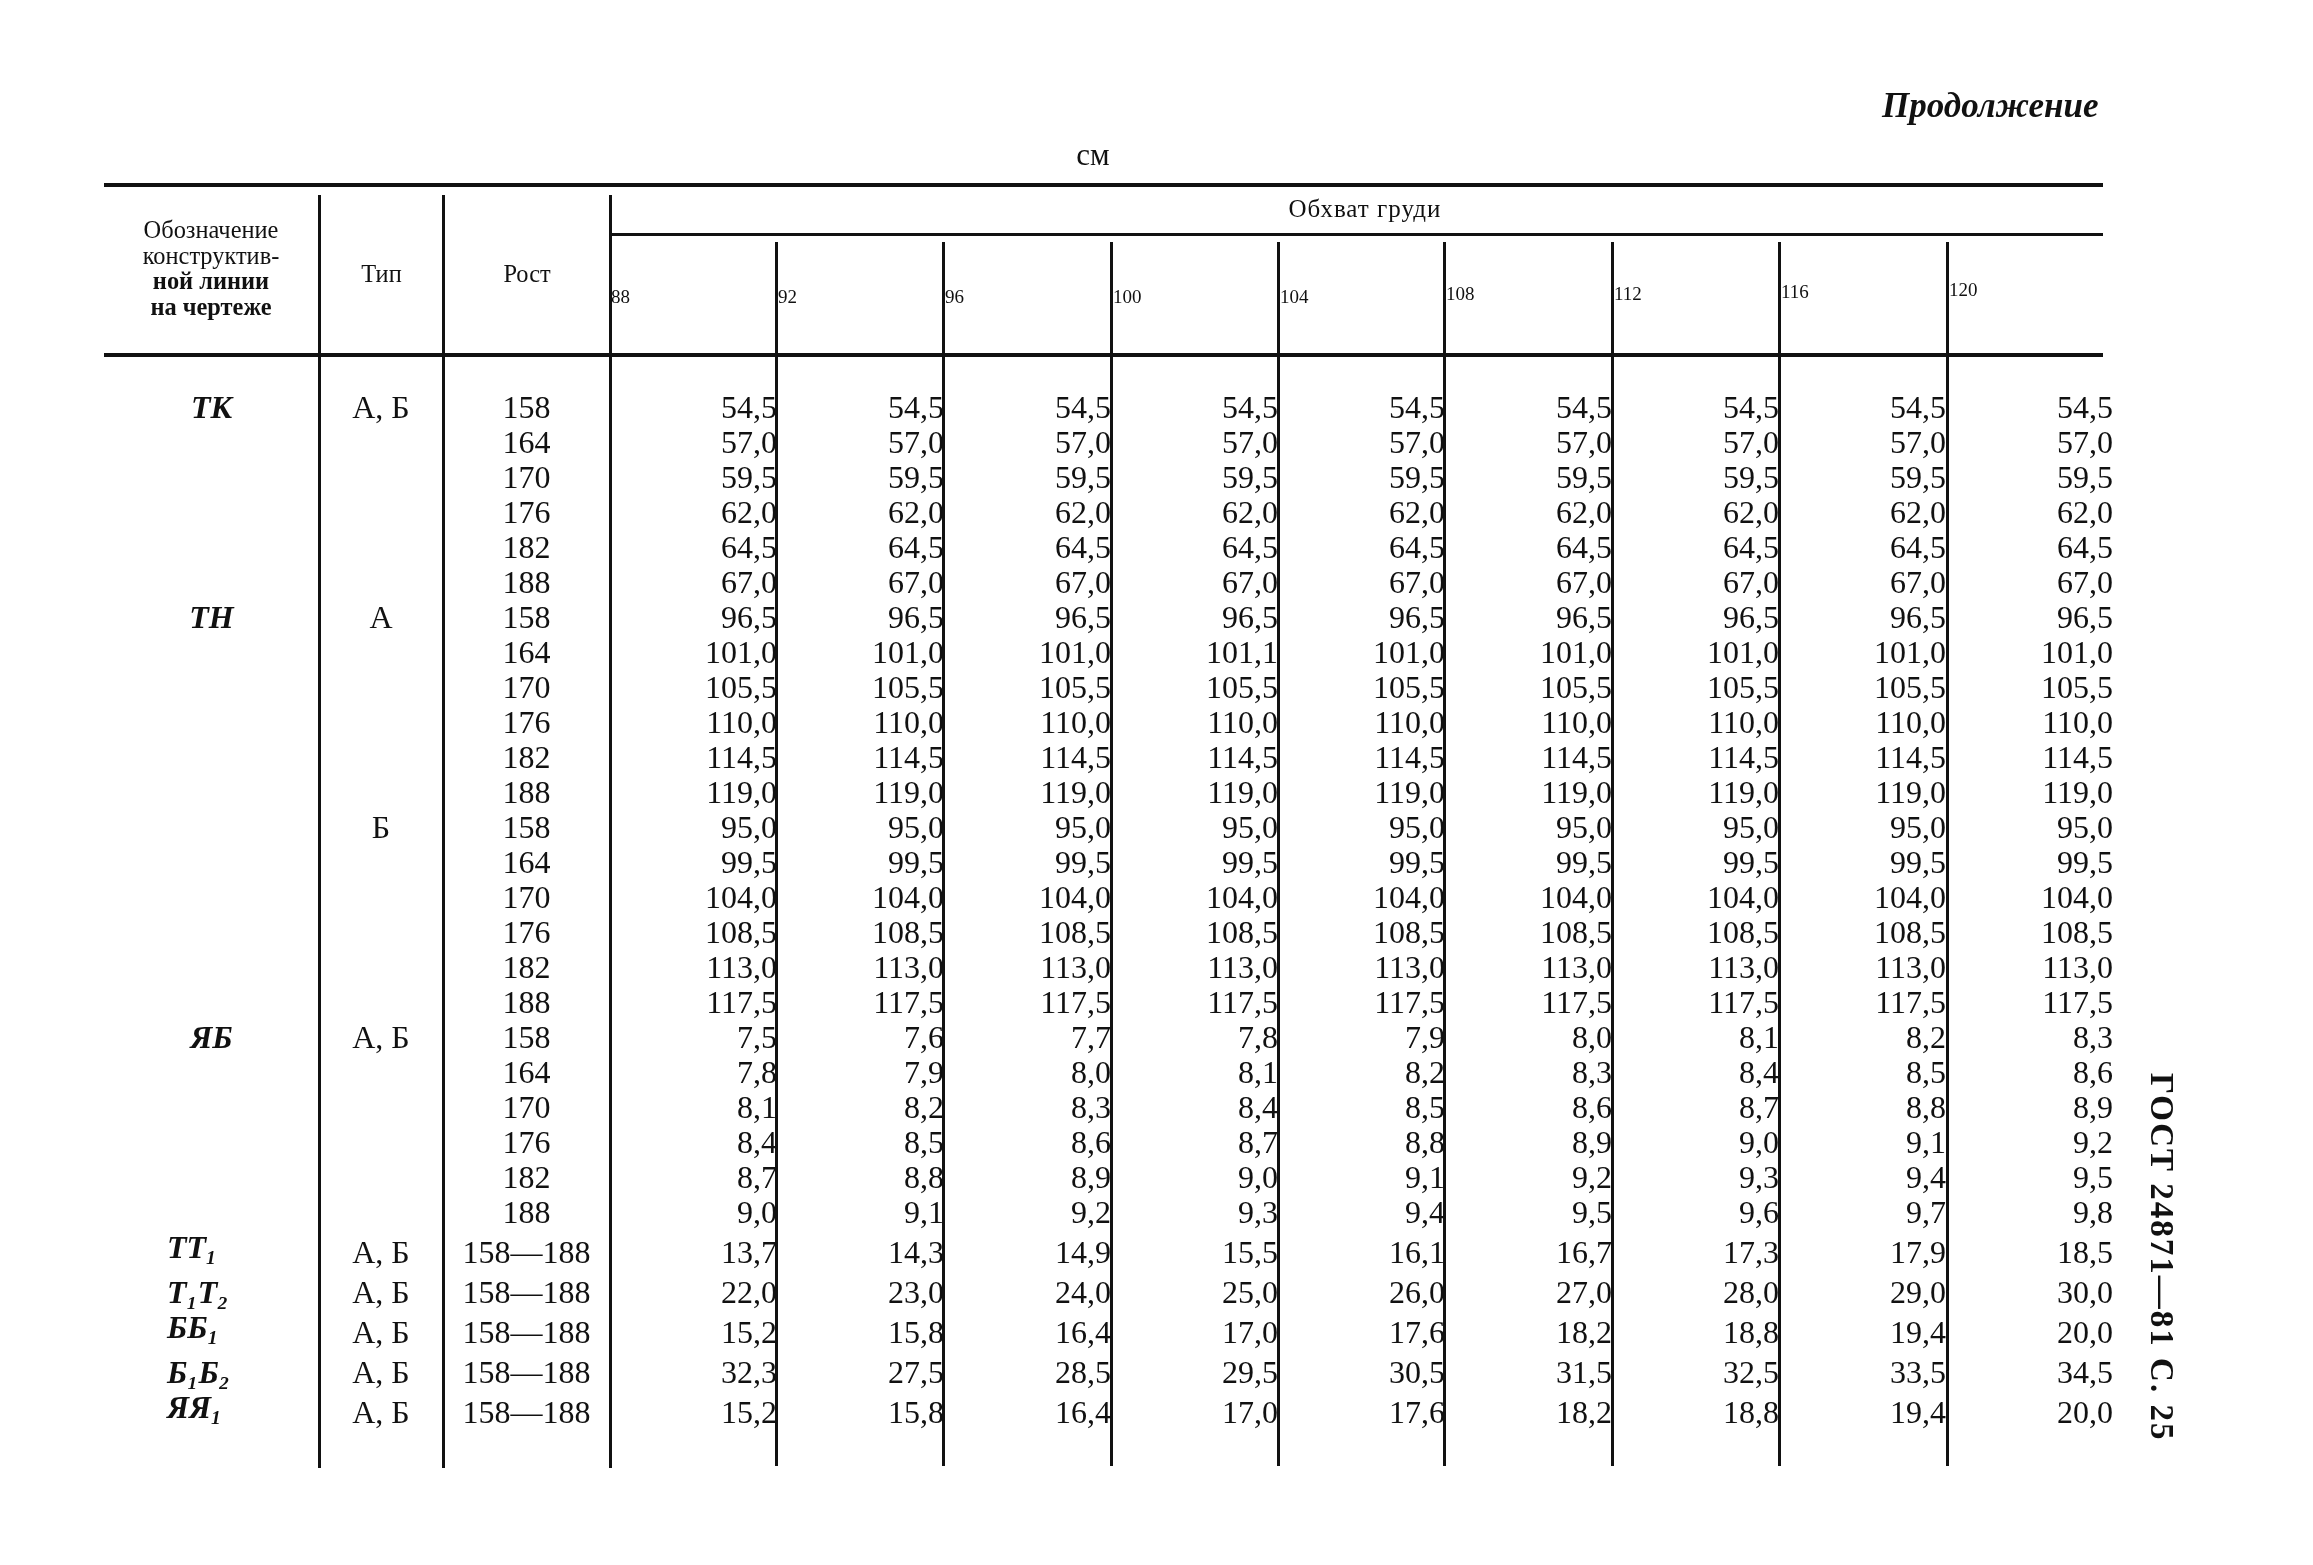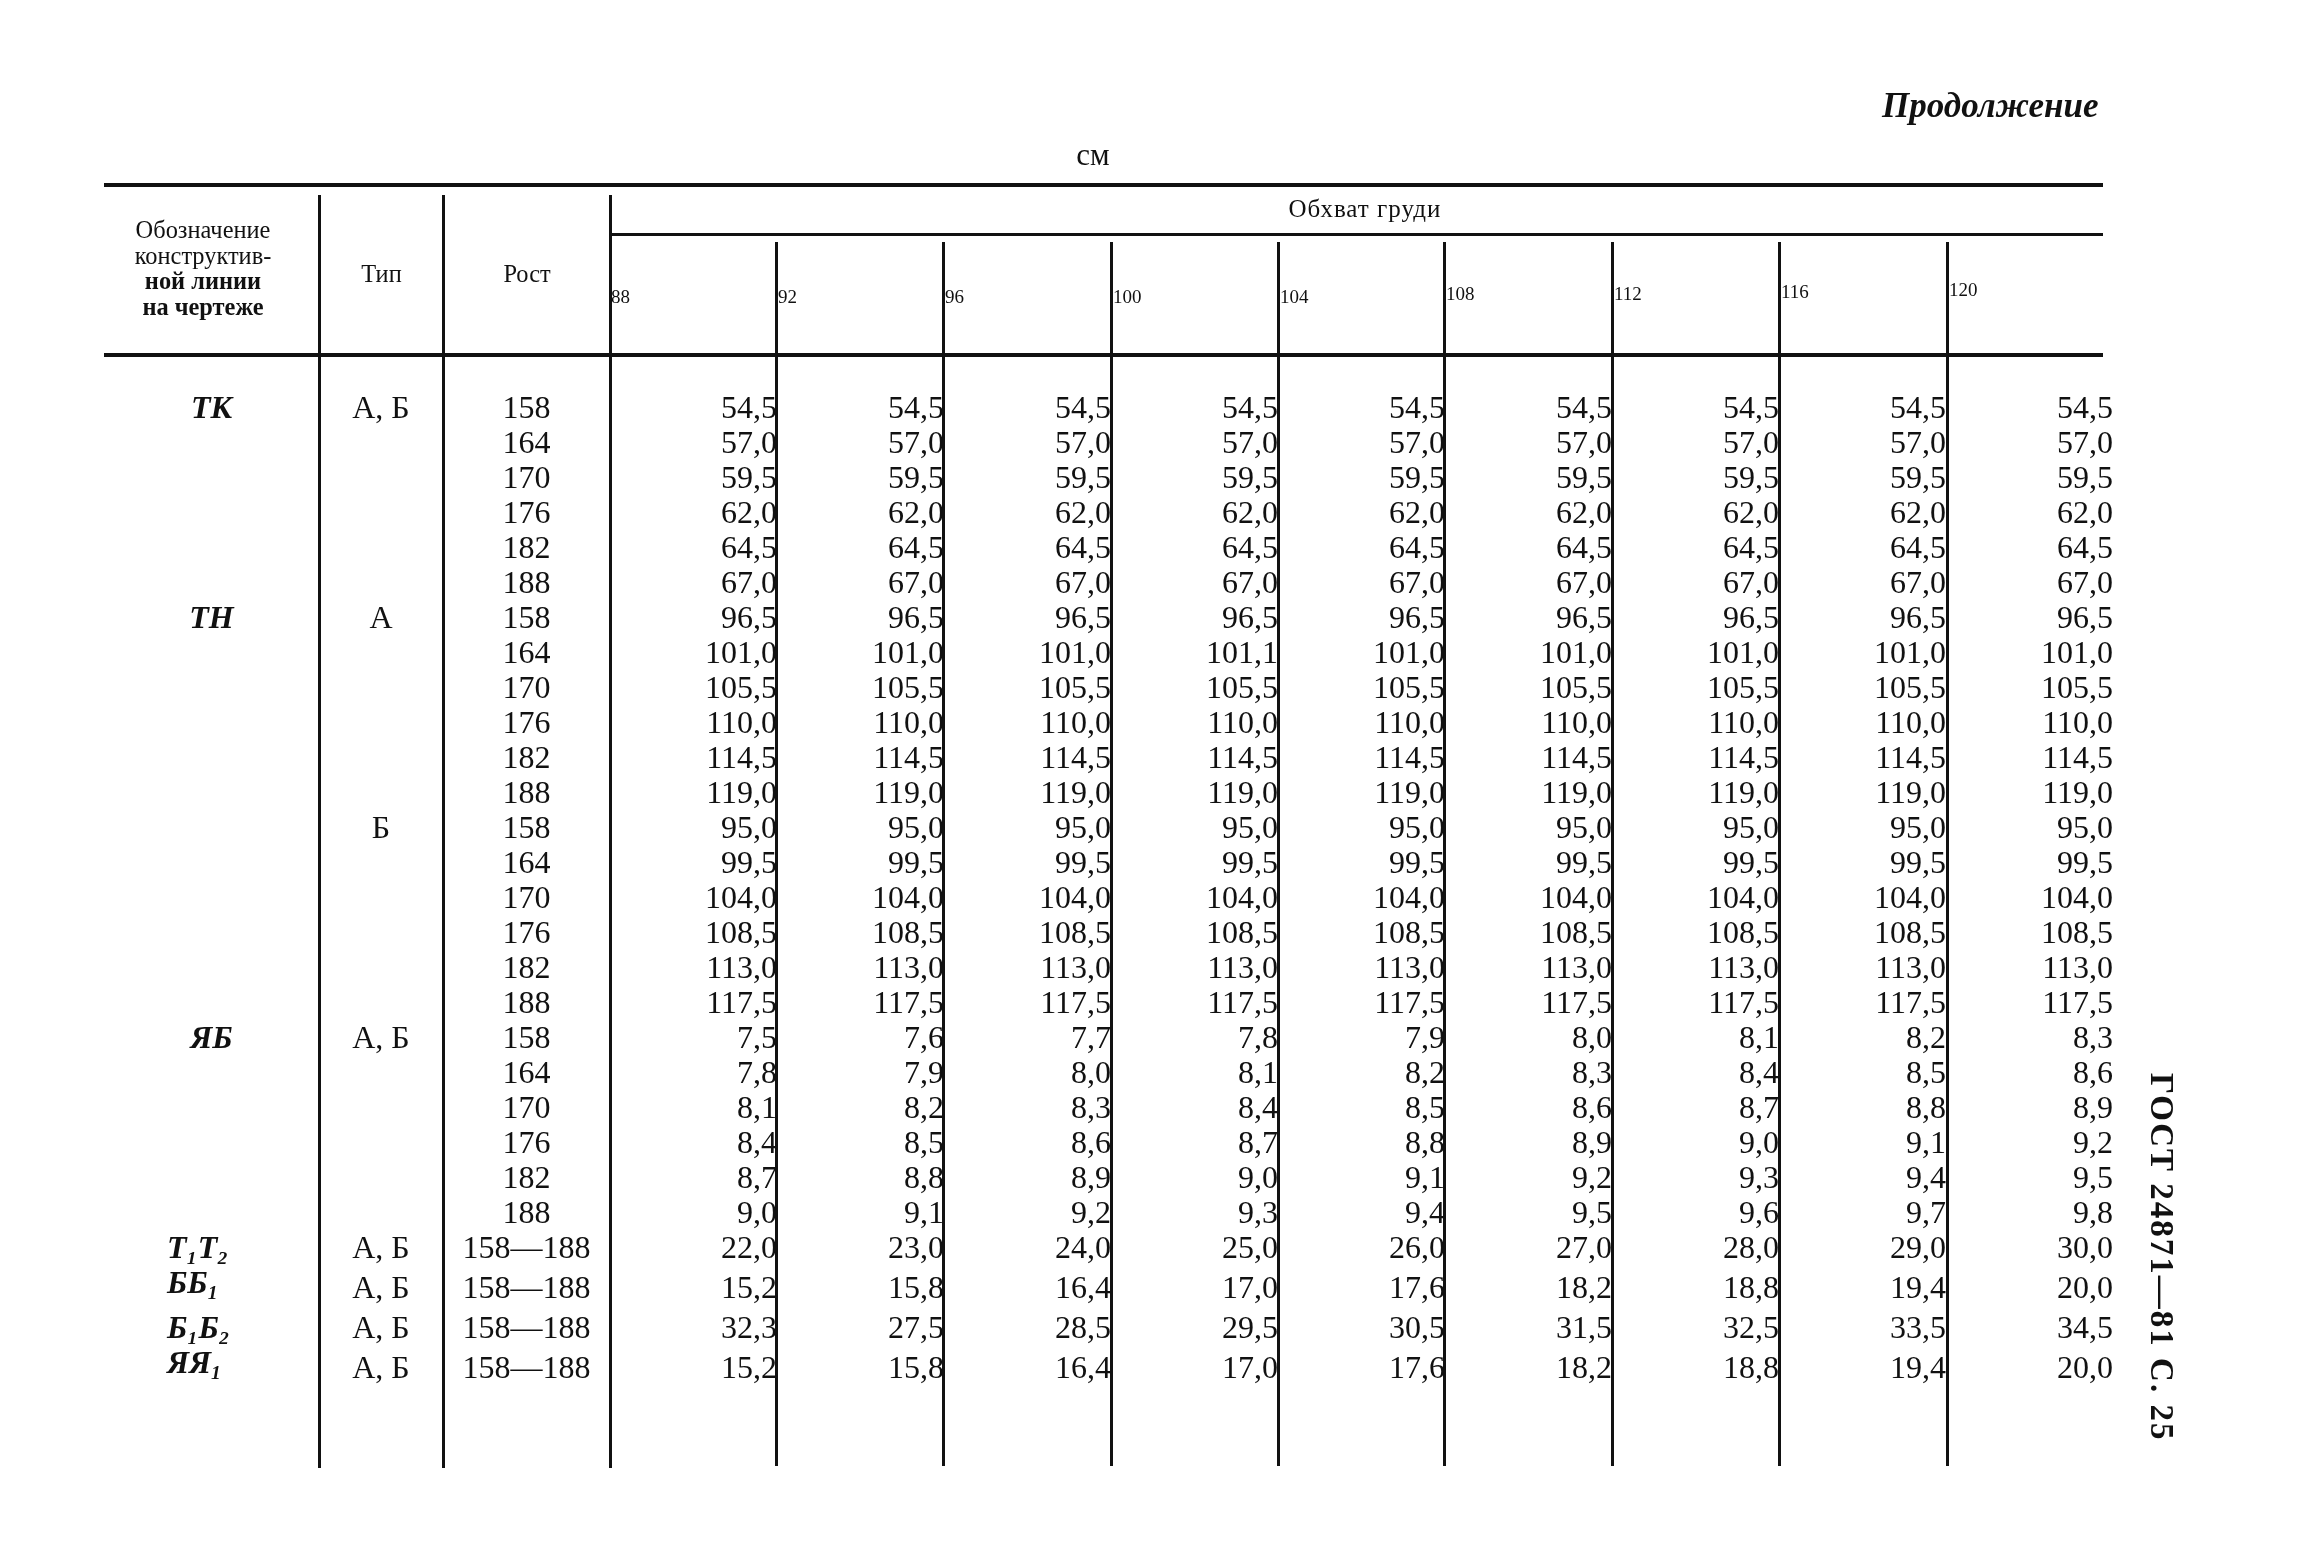--- a/index.html
+++ b/index.html
@@ -39,21 +39,21 @@
 <div class="vr" style="left:609px;top:195px;height:1273px;"></div>
 <div class="vr" style="left:775px;top:242px;height:1224px;"></div>
 <div class="vr" style="left:942px;top:242px;height:1224px;"></div>
 <div class="vr" style="left:1110px;top:242px;height:1224px;"></div>
 <div class="vr" style="left:1277px;top:242px;height:1224px;"></div>
 <div class="vr" style="left:1443px;top:242px;height:1224px;"></div>
 <div class="vr" style="left:1611px;top:242px;height:1224px;"></div>
 <div class="vr" style="left:1778px;top:242px;height:1224px;"></div>
 <div class="vr" style="left:1946px;top:242px;height:1224px;"></div>
 
-<div class="hcell" style="left:96px;top:217px;width:214px;">
+<div class="hcell" style="left:104px;top:217px;width:214px;">
   <div>Обозначение</div>
   <div>конструктив-</div>
   <div style="font-weight:bold;">ной линии</div>
   <div style="font-weight:bold;">на чертеже</div>
 </div>
 <div class="hcell" style="left:321px;top:261px;width:121px;">Тип</div>
 <div class="hcell" style="left:445px;top:261px;width:164px;">Рост</div>
 <div class="grp" style="left:1170px;top:195px;width:390px;">Обхват груди</div>
 
 <div class="colnum" style="left:611px;width:164px;top:286px;">88</div>
@@ -398,20 +398,34 @@
         <td class="v">9,1</td>
         <td class="v">9,2</td>
         <td class="v">9,3</td>
         <td class="v">9,4</td>
         <td class="v">9,5</td>
         <td class="v">9,6</td>
         <td class="v">9,7</td>
         <td class="v">9,8</td>
       </tr>
       <tr>
+        <td class="des plain"><span>ТТ</span><sub>1</sub></td>
+        <td class="typ">А, Б</td>
+        <td class="ht">158—188</td>
+        <td class="v">13,7</td>
+        <td class="v">14,3</td>
+        <td class="v">14,9</td>
+        <td class="v">15,5</td>
+        <td class="v">16,1</td>
+        <td class="v">16,7</td>
+        <td class="v">17,3</td>
+        <td class="v">17,9</td>
+        <td class="v">18,5</td>
+      </tr>
+      <tr>
         <td class="des plain"><span>Т₁Т₂</span></td>
         <td class="typ">А, Б</td>
         <td class="ht">158—188</td>
         <td class="v">22,0</td>
         <td class="v">23,0</td>
         <td class="v">24,0</td>
         <td class="v">25,0</td>
         <td class="v">26,0</td>
         <td class="v">27,0</td>
         <td class="v">28,0</td>

